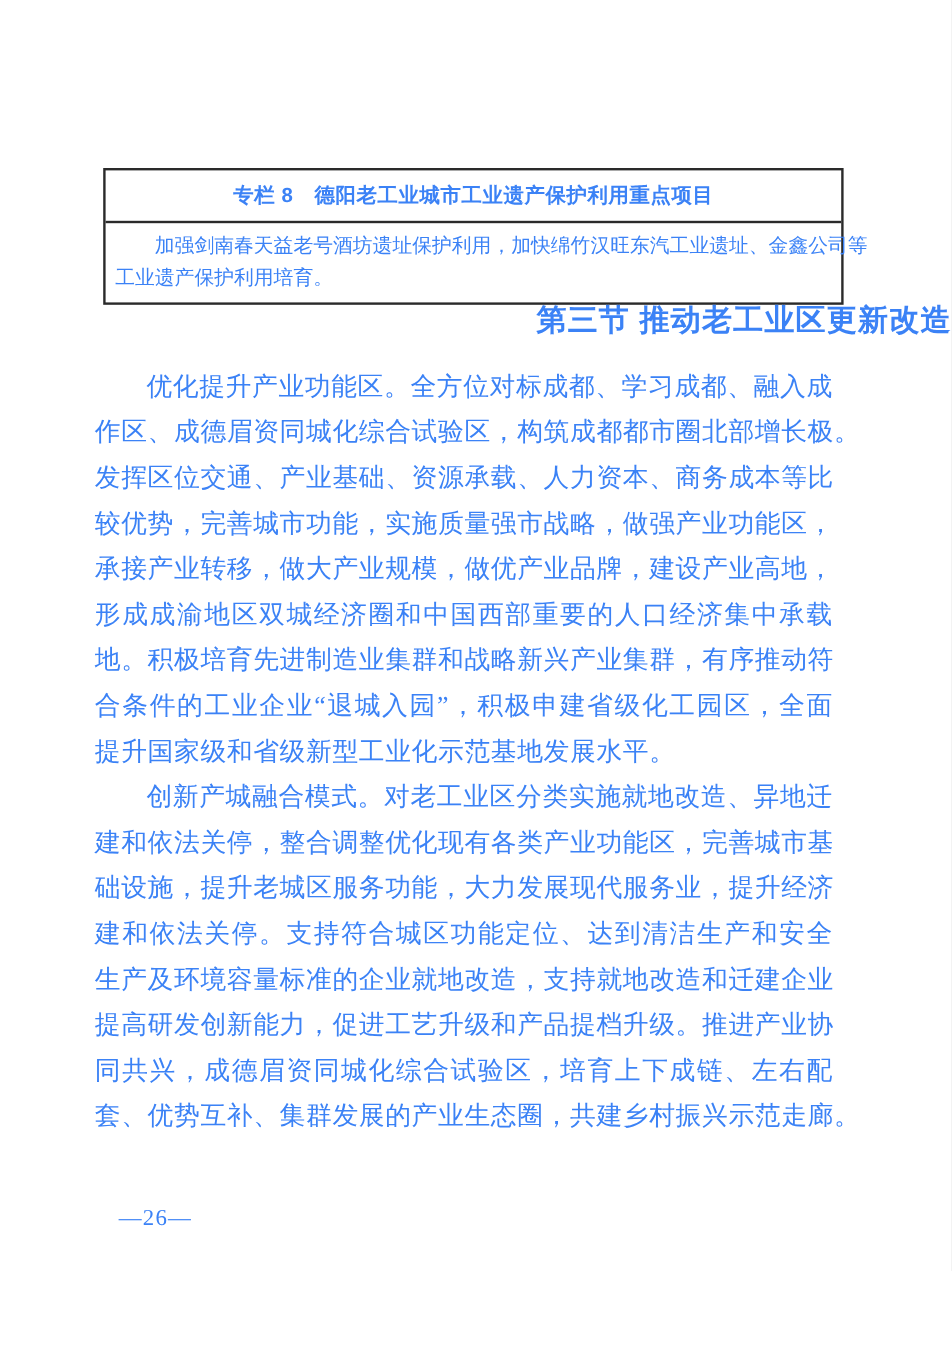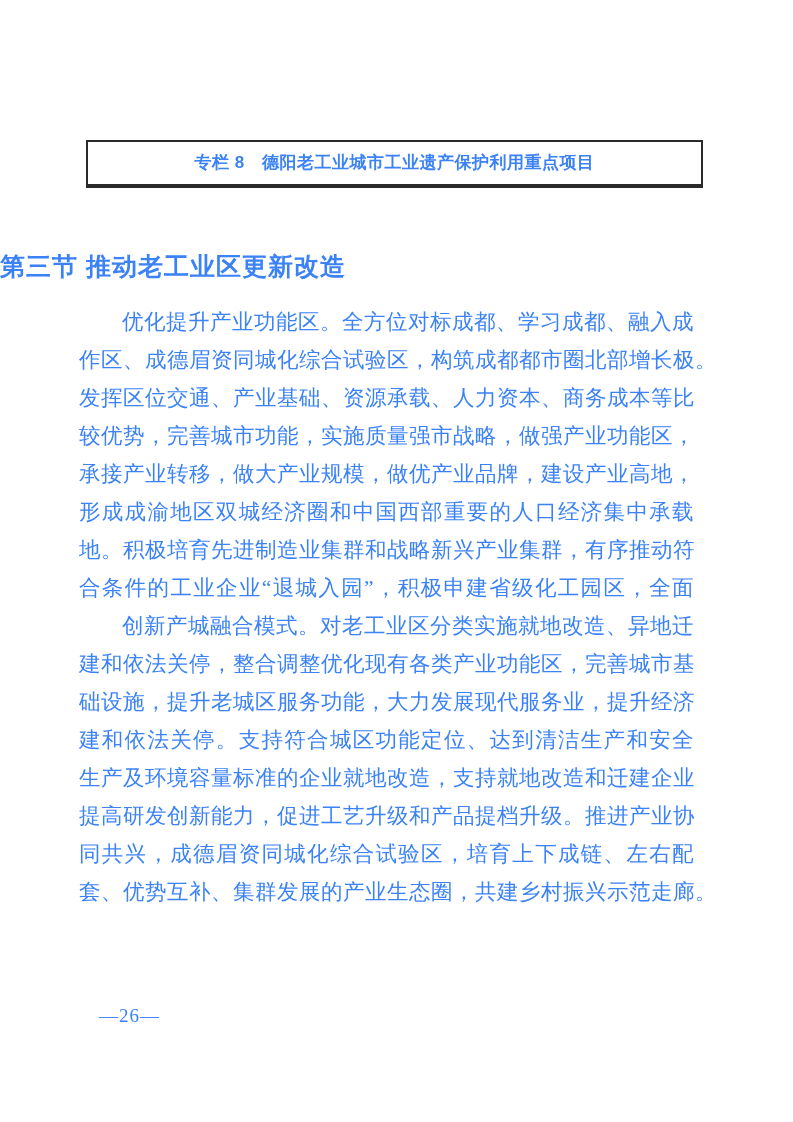--- a/index.html
+++ b/index.html
@@ -39,21 +39,21 @@
     line-height: 27px;
   }
 
   
   .section-heading {
     position: absolute;
     left: 0;
     top: 250px;
     width: 100%;
     margin: 0;
-    text-align: left;
+    text-align: right;
     font-size: 25px;
     font-weight: bold;
     font-family: "Liberation Sans", "DejaVu Sans", sans-serif;
     letter-spacing: 1px;
   }
 
   
   .body-text {
     position: absolute;
     left: 79px;
@@ -86,34 +86,39 @@
     letter-spacing: 1px;
   }
 </style>
 </head>
 <body>
 
 <div class="page">
 
   <div class="callout-box">
     <div class="callout-title">专栏 8　德阳老工业城市工业遗产保护利用重点项目</div>
+    <div class="callout-body">
+      <div class="line first">加强剑南春天益老号酒坊遗址保护利用，加快绵竹汉旺东汽工业遗址、金鑫公司等</div>
+      <div class="line last">工业遗产保护利用培育。</div>
+    </div>
   </div>
 
   <h2 class="section-heading">第三节 推动老工业区更新改造</h2>
 
   <div class="body-text">
     <div>
       <div class="line first">优化提升产业功能区。全方位对标成都、学习成都、融入成</div>
       <div class="line">作区、成德眉资同城化综合试验区，构筑成都都市圈北部增长极。</div>
       <div class="line">发挥区位交通、产业基础、资源承载、人力资本、商务成本等比</div>
       <div class="line">较优势，完善城市功能，实施质量强市战略，做强产业功能区，</div>
       <div class="line">承接产业转移，做大产业规模，做优产业品牌，建设产业高地，</div>
       <div class="line">形成成渝地区双城经济圈和中国西部重要的人口经济集中承载</div>
       <div class="line">地。积极培育先进制造业集群和战略新兴产业集群，有序推动符</div>
       <div class="line">合条件的工业企业“退城入园”，积极申建省级化工园区，全面</div>
+      <div class="line last">提升国家级和省级新型工业化示范基地发展水平。</div>
     </div>
     <div>
       <div class="line first">创新产城融合模式。对老工业区分类实施就地改造、异地迁</div>
       <div class="line">建和依法关停，整合调整优化现有各类产业功能区，完善城市基</div>
       <div class="line">础设施，提升老城区服务功能，大力发展现代服务业，提升经济</div>
       <div class="line">建和依法关停。支持符合城区功能定位、达到清洁生产和安全</div>
       <div class="line">生产及环境容量标准的企业就地改造，支持就地改造和迁建企业</div>
       <div class="line">提高研发创新能力，促进工艺升级和产品提档升级。推进产业协</div>
       <div class="line">同共兴，成德眉资同城化综合试验区，培育上下成链、左右配</div>
       <div class="line last">套、优势互补、集群发展的产业生态圈，共建乡村振兴示范走廊。</div>

